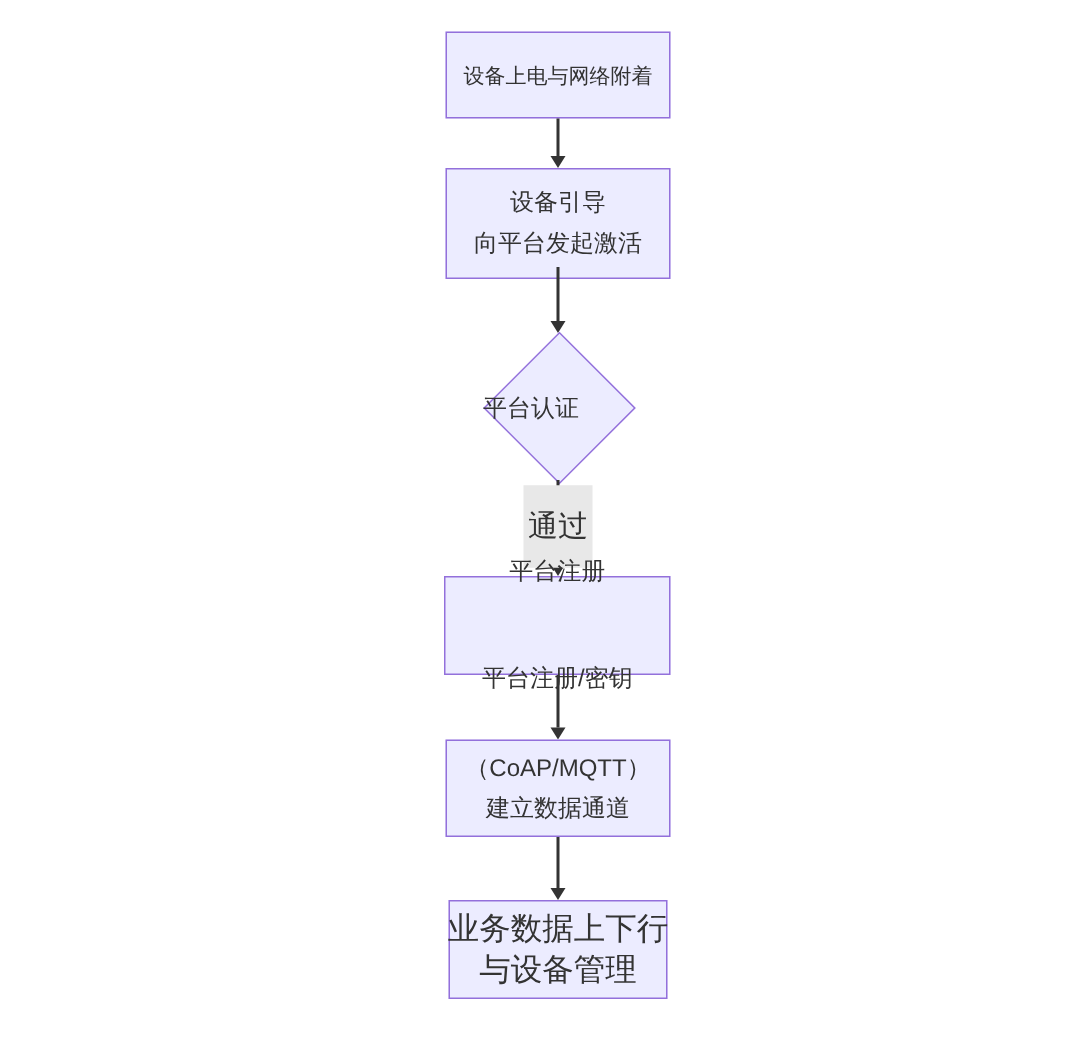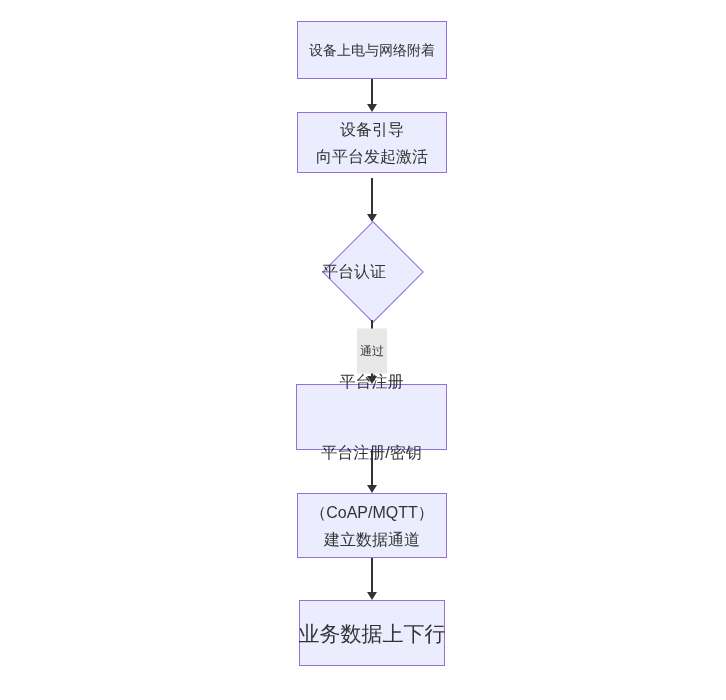--- a/index.html
+++ b/index.html
@@ -23,21 +23,21 @@
     color: var(--text-color, #333333);
     display: flex;
     flex-direction: column;
     align-items: center;
     justify-content: center;
     text-align: left;
   }
   .node .txt { display: block; white-space: nowrap; }
 
   #node-a { left: 297px; top: 21px;  width: 150px; height: 58px; font-size: 14px; line-height: 23px; }
-  #node-b { left: 297px; top: 112px; width: 150px; height: 61px; font-size: 16px; line-height: 27px; }
+  #node-b { left: 297px; top: 112px; width: 150px; height: 74px; font-size: 16px; line-height: 27px; }
   #node-d { left: 296px; top: 384px; width: 151px; height: 66px; font-size: 16px; line-height: 27px; gap: 44px; }
   #node-e { left: 297px; top: 493px; width: 150px; height: 65px; font-size: 16px; line-height: 27px; }
   #node-f { left: 299px; top: 600px; width: 146px; height: 66px; font-size: 21px; line-height: 27px; }
 
   
   .diamond-shape {
     position: absolute;
     left: 336.5px; top: 236px;
     width: 70px; height: 70px;
     background: var(--node-fill, #ECECFF);
@@ -78,21 +78,21 @@
   #edge-3 { top: 320px; height: 64px; }
   #edge-4 { top: 450px; height: 43px; }
   #edge-5 { top: 558px; height: 42px; }
 
   .edge-label {
     position: absolute;
     left: 372px; top: 351px;
     transform: translate(-50%, -50%);
     background: var(--edge-label-bg, #e8e8e8);
     color: var(--text-color, #333333);
-    font-size: 12px;
+    font-size: 20px;
     padding: 14px 3px;
     white-space: nowrap;
   }
 </style>
 </head>
 <body>
 
 <div class="canvas">
 
   <div class="node" id="node-a">
@@ -138,15 +138,16 @@
     <span class="txt">建立数据通道</span>
   </div>
 
   <div class="edge" id="edge-5">
     <div class="shaft"></div>
     <div class="head"></div>
   </div>
 
   <div class="node" id="node-f">
     <span class="txt">业务数据上下行</span>
+    <span class="txt">与设备管理</span>
   </div>
 
 </div>
 
 </body></html>

